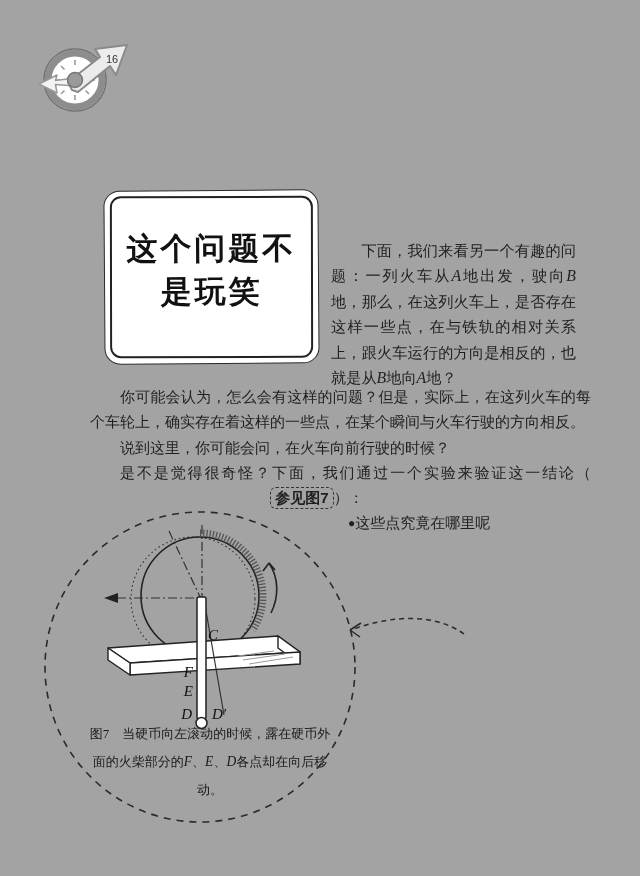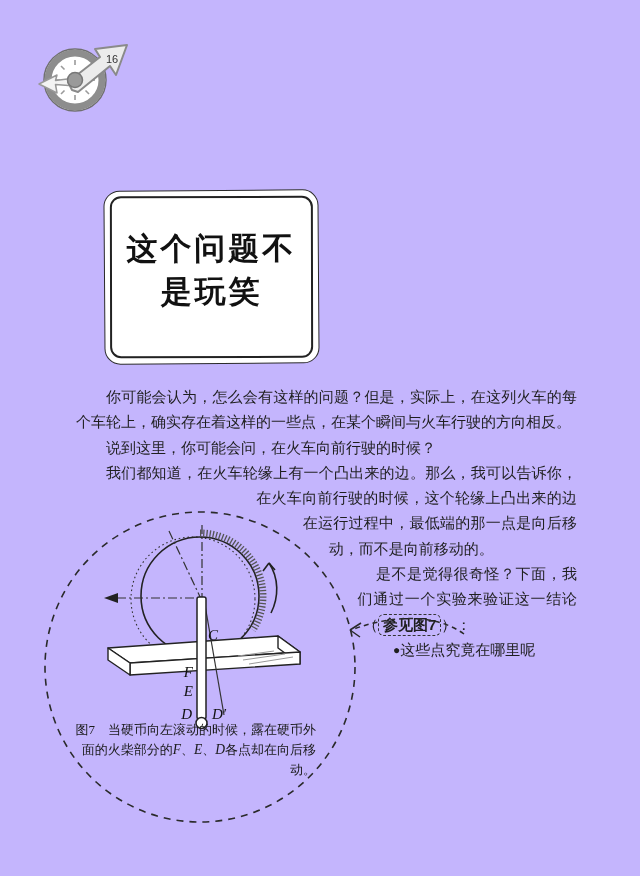--- a/index.html
+++ b/index.html
@@ -1,17 +1,17 @@
 <!DOCTYPE html>
 <html><head>
 <meta charset="utf-8">
 <style>
   html,body{margin:0;padding:0;background:#e8e8e8;}
   .page{
-    position:relative;width:640px;height:876px;background:#c4b5fd;
+    position:relative;width:640px;height:876px;background:#a3a3a3;
     overflow:hidden;color:#1f1f1f;
     font-family:"Liberation Sans","DejaVu Sans",sans-serif;
   }
   
   .clock-icon{position:absolute;left:28px;top:34px;}
   
   .title-box{
     position:absolute;left:104px;top:190px;width:213px;height:172px;
     border:1.6px solid #2b2b2b;border-radius:16px;transform:rotate(-0.4deg);
     background:#fff;
@@ -24,41 +24,41 @@
     width:178px;margin:36px auto 0 auto;text-align:center;
     font-family:"Liberation Serif","DejaVu Serif",serif;
     font-weight:700;font-size:31px;line-height:43px;letter-spacing:3px;color:#111;
   }
   
   .col-a{
     position:absolute;left:331px;top:238px;width:245px;
     font-size:15.2px;line-height:25.4px;text-align:justify;text-indent:2em;color:#1f1f1f;
   }
   .flow{
-    position:absolute;left:76px;top:384px;width:501px;
+    position:absolute;left:90px;top:384px;width:501px;
     font-size:15px;line-height:25.3px;text-align:justify;color:#1f1f1f;
   }
   .flow p{margin:0;text-indent:2em;}
   .fig-spacer{
     float:left;width:287px;height:460px;
     shape-outside:circle(166px at 125px 283px);
   }
   .var{font-family:"Liberation Serif","DejaVu Serif",serif;font-style:italic;font-size:1.04em;}
   .refbox{
     display:inline-block;font-weight:700;border:1.4px dashed #333;border-radius:6px;
     padding:0 4px 1px 4px;line-height:19px;text-indent:0;
   }
   .blt{font-size:12px;vertical-align:1px;}
   
   .figure{position:absolute;left:42px;top:509px;width:316px;height:316px;}
   .figure svg{position:absolute;left:0;top:0;}
   .caption{
-    position:absolute;left:26px;top:211px;width:248px;text-align:right;
+    position:absolute;left:44px;top:211px;width:248px;text-align:center;
     font-family:"Liberation Serif","DejaVu Serif",serif;
-    font-size:13px;line-height:20px;color:#1b1b1b;
+    font-size:13px;line-height:28px;color:#1b1b1b;
   }
   .leader{position:absolute;left:336px;top:610px;}
   .fl{font-family:"Liberation Serif","DejaVu Serif",serif;font-style:italic;font-size:15px;fill:#111;}
 </style>
 </head>
 <body>
 
 <div class="page">
 
   <svg class="clock-icon" width="108" height="80" viewBox="0 0 108 80">
@@ -78,26 +78,26 @@
     <path d="M 44 56 L 40 48 L 72 23 L 67 15 L 99 11 L 88 41 L 82 32 L 50 58 Z" fill="#ececec" stroke="#8a8a8a" stroke-width="2" stroke-linejoin="round"></path>
     <circle cx="47" cy="46" r="7.5" fill="#9a9a9a" stroke="#777777" stroke-width="1.5"></circle>
     <text x="78" y="29" font-size="11" font-family="Liberation Sans, sans-serif" fill="#333">16</text>
   </svg>
 
   <div class="title-box">
     <div class="title-frame"></div>
     <div class="title-text">这个问题不是玩笑</div>
   </div>
 
+  <div class="col-a"><span>下面，我们来看另一个有趣的问题：一列火车从</span><span class="var">A</span><span>地出发，驶向</span><span class="var">B</span><span>地，那么，在这列火车上，是否存在这样一些点，在与铁轨的相对关系上，跟火车运行的方向是相反的，也就是从</span><span class="var">B</span><span>地向</span><span class="var">A</span><span>地？</span></div>
 
   <div class="flow">
     <div class="fig-spacer"></div>
     <p>你可能会认为，怎么会有这样的问题？但是，实际上，在这列火车的每个车轮上，确实存在着这样的一些点，在某个瞬间与火车行驶的方向相反。</p>
     <p>说到这里，你可能会问，在火车向前行驶的时候？</p>
-    <p>我们都知道，在火车轮缘上有一个凸出来的边。那么，我可以告诉你，在火车向前行驶的时候，这个轮缘上凸出来的边在运行过程中，最低端的那一点是向后移动，而不是向前移动的。</p>
     <p><span>是不是觉得很奇怪？下面，我们通过一个实验来验证这一结论（</span><span class="refbox">参见图7</span><span>）：</span></p>
     <p><span class="blt">●</span><span>这些点究竟在哪里呢</span></p>
   </div>
 
   <div class="figure">
     <svg width="316" height="316" viewBox="0 0 316 316">
 
       <circle cx="158" cy="158" r="155" fill="none" stroke="#2a2a2a" stroke-width="1.6" stroke-dasharray="7 6"></circle>
 
       <circle cx="151" cy="90" r="62" fill="none" stroke="#333" stroke-width="1.1" stroke-dasharray="1.6 2.8"></circle>

